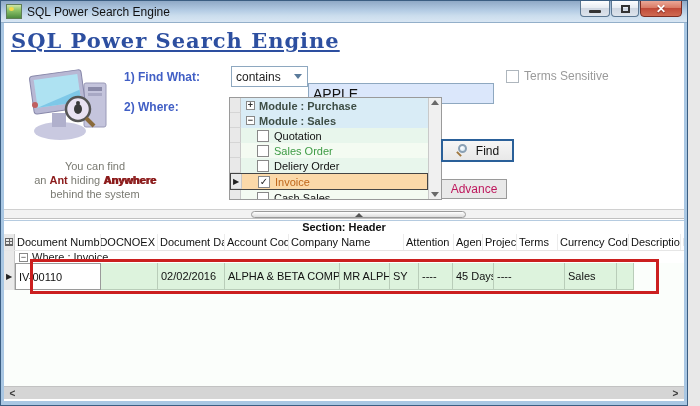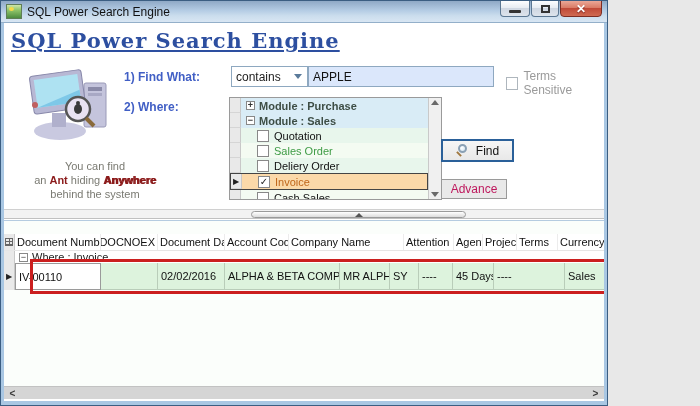--- a/index.html
+++ b/index.html
@@ -1,18 +1,18 @@
 <!DOCTYPE html>
 <html><head>
 <meta charset="utf-8">
 <style>
   * { margin:0; padding:0; box-sizing:border-box; }
   body { font-family:"Liberation Sans", sans-serif; background:#e8e8e8; }
 
-  .window { position:relative; width:608px; height:406px; background:#a9c7e3;
+  .window { position:relative; width:688px; height:406px; background:#a9c7e3;
             border:1px solid #3b5e82; overflow:hidden;padding-left:14px; }
 
   
   .titlebar { position:absolute; left:0; top:0; right:0; height:22px;
     background:linear-gradient(180deg,#8fa9c6 0%, #b4cce4 45%, #cbdded 70%, #d8e6f3 100%);
     display:flex; align-items:center; padding:0 5px; border-bottom:1px solid #93afc9; }
   .app-icon { width:16px; height:15px; margin-right:5px; border:1px solid #5f7d57;
     background:linear-gradient(180deg,#cfe6a8 0%, #8fc46a 40%, #4d8c3f 100%); position:relative; }
   .app-icon:before { content:""; position:absolute; left:2px; top:2px; width:5px; height:4px;
     background:#f5d94a; border-radius:50%; }
@@ -35,22 +35,22 @@
     font-size:21px; font-weight:bold; letter-spacing:1px; color:#2d4fa0;
     text-decoration:underline; }
 
   .blue-label { position:absolute; color:#415fc5; font-weight:bold; font-size:12px; }
   .lbl-find { left:120px; top:47px; } .lbl-where { left:120px; top:77px; }
 
   .combo { position:absolute; left:227px; top:43px; width:77px; height:21px; background:#fff;
     border:1px solid #8ea8c0; font-size:12px; display:flex; align-items:center; padding-left:4px; color:#222; }
   .combo .chev { margin-left:auto; margin-right:5px; width:0; height:0;
     border-left:4px solid transparent; border-right:4px solid transparent; border-top:5px solid #5a7a9a; }
-  .find-input { position:absolute; left:304px; top:43px; width:186px; height:21px;
-    background:#dbe7fb; border:1px solid #8ea8c0; font-size:12px; padding:2px 4px;
+  .find-input { position:absolute; left:304px; top:60px; width:186px; height:21px;
+    background:#dbe7fb; border:1px solid #8ea8c0; font-size:14px; padding:2px 4px;
     font-family:"Liberation Sans", sans-serif; color:#111; }
   .case-box { position:absolute; left:502px; top:46px; display:flex; align-items:center; gap:5px;
     color:#9a9a9a; font-size:12px; }
   .cbx { width:13px; height:13px; background:#fff; border:1px solid #aeb6bd; display:inline-flex;
     align-items:center; justify-content:center; font-size:11px; color:#333; }
 
   
   .tree { position:absolute; left:225px; top:74px; width:213px; height:103px;
     border:1px solid #9a9a9a; background:#fff; overflow:hidden; display:flex; }
   .tree-rows { flex:1; display:flex; flex-direction:column; overflow:hidden; }
@@ -261,20 +261,21 @@
       <span>Advance</span>
     </div>
 
     <div class="splitter">
       <div class="split-pill">
         <span class="split-arrow"></span>
       </div>
     </div>
 
     <div class="grid">
+      <div class="section-band">Section: Header</div>
 
       <div class="hdr-row">
         <div class="corner">
             <span class="corner-glyph"></span>
           </div>
         <div class="cell c0">Document Number</div>
         <div class="cell c1">DOCNOEX</div>
         <div class="cell c2">Document Date</div>
         <div class="cell c3">Account Code</div>
         <div class="cell c4">Company Name</div>

